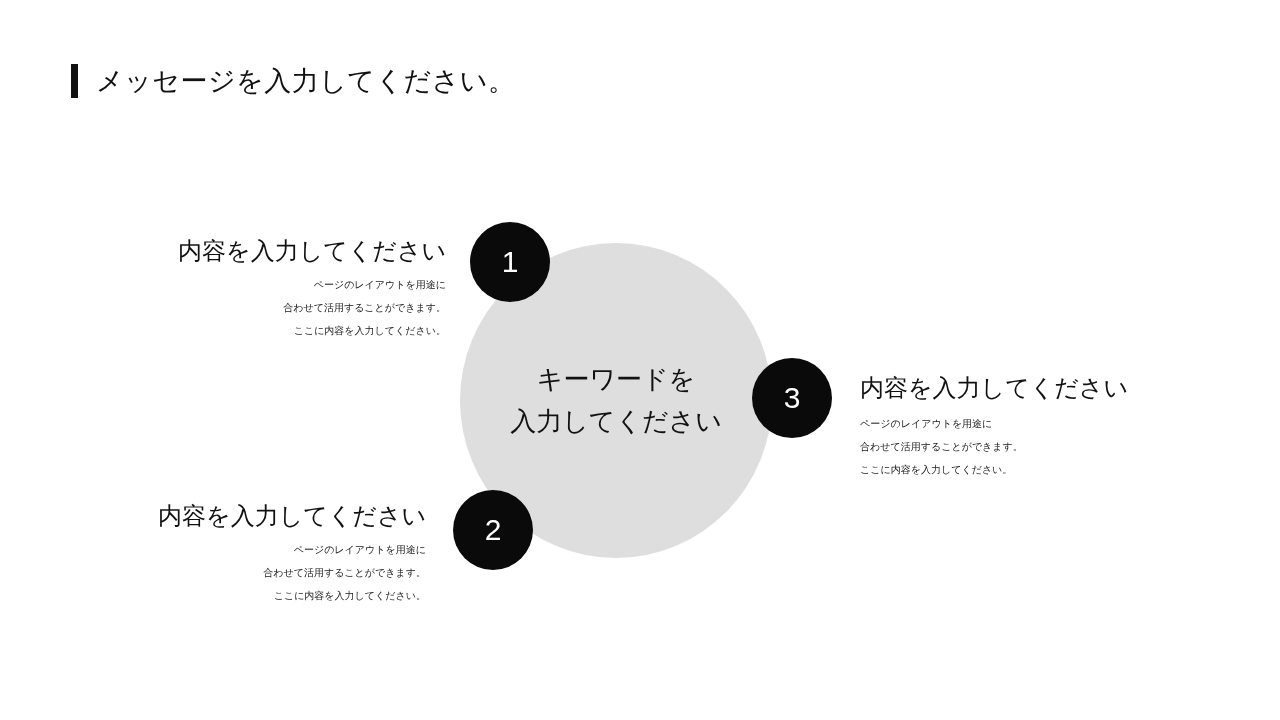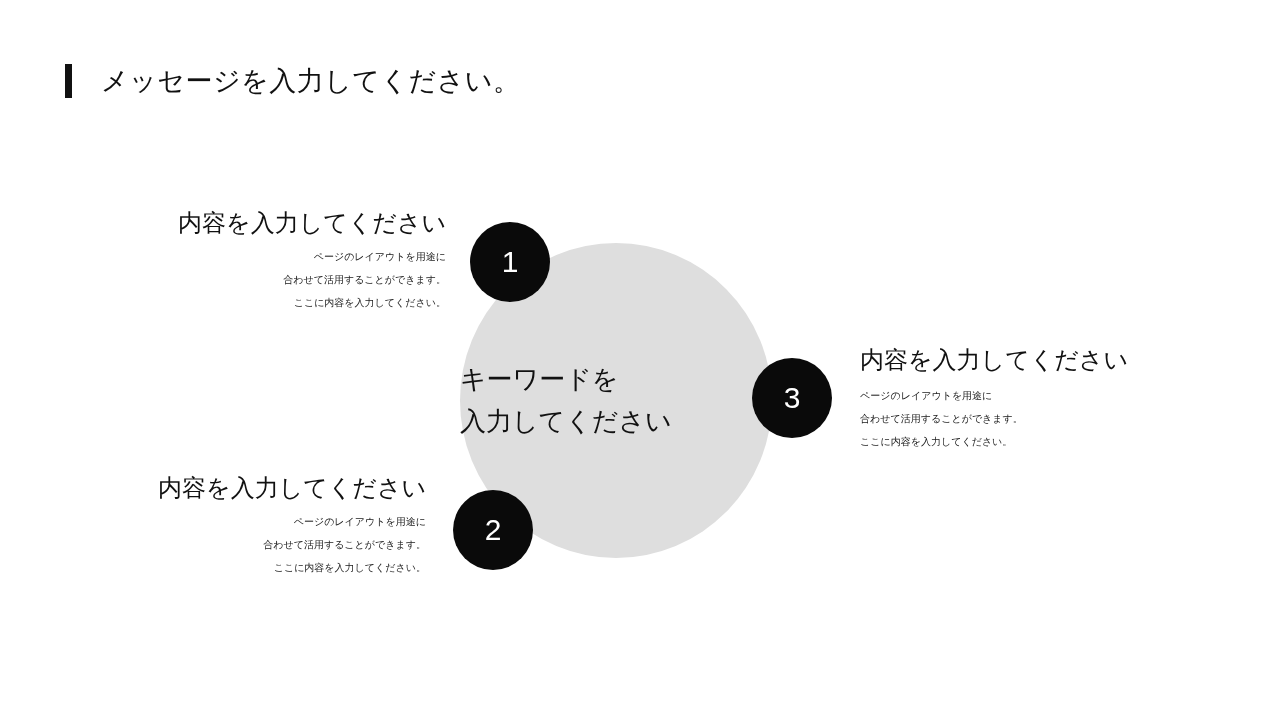--- a/index.html
+++ b/index.html
@@ -18,25 +18,25 @@
   .slide {
     position: relative;
     width: 1280px;
     height: 720px;
     background: #ffffff;
   }
 
   
   .title-row {
     position: absolute;
-    left: 65px;
+    left: 71px;
     top: 64px;
     display: flex;
     align-items: flex-end;
-    gap: 29px;
+    gap: 18px;
   }
   .title-accent {
     width: 7px;
     height: 34px;
     background: #111111;
     flex: none;
   }
   .title-text {
     font-size: 27px;
     line-height: 34px;
@@ -53,20 +53,21 @@
     width: 312px;
     height: 315px;
     border-radius: 50%;
     background: #dedede;
   }
   .center-label {
     position: absolute;
     left: 460px;
     top: 358px;
     width: 312px;
+    text-align: center;
     font-size: 26px;
     line-height: 42px;
     color: #111111;
     white-space: pre-line;
   }
 
   
   .badge {
     position: absolute;
     width: 80px;
@@ -79,21 +80,21 @@
     justify-content: center;
     font-size: 30px;
     line-height: 1;
     font-weight: 400;
   }
   .badge-1 { left: 470px; top: 222px; }
   .badge-2 { left: 453px; top: 490px; }
   .badge-3 { left: 752px; top: 358px; }
 
   
-  .block { position: absolute; }
+  .block { position: absolute; margin-top: 28px; }
   .block-heading {
     font-size: 24px;
     line-height: 32px;
     color: #111111;
     white-space: nowrap;
   }
   .block-body {
     font-size: 10px;
     line-height: 23px;
     color: #1a1a1a;

